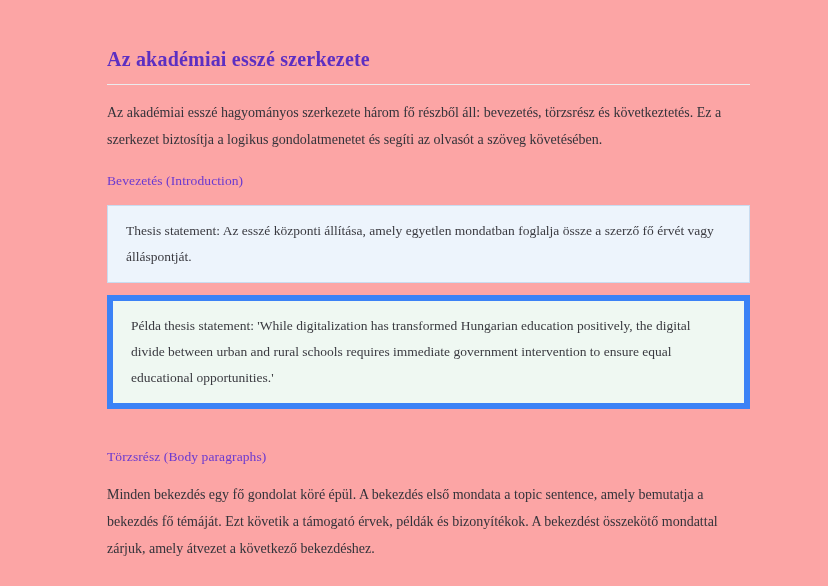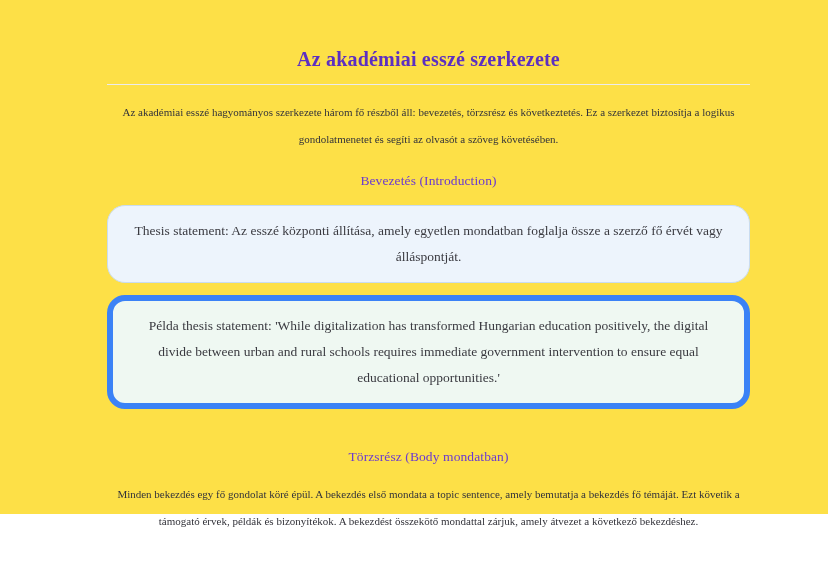--- a/index.html
+++ b/index.html
@@ -7,62 +7,61 @@
   html, body {
     width: 828px;
     height: 586px;
     background: #ffffff;
     font-family: "Liberation Serif", "DejaVu Serif", serif;
     overflow: hidden;
   }
 
   .page {
     width: 828px;
-    height: 514px;
-    background: #fde047;
+    height: 586px;
+    background: #fca5a5;
     position: relative;
-    text-align: center;
   }
 
   .content {
     position: absolute;
     left: 107px;
     top: 48px;
     width: 643px;
   }
 
   h1.doc-title {
     font-size: 20px;
     font-weight: 700;
     color: #5c2fc2;
     letter-spacing: 0.2px;
     padding-bottom: 13px;
     border-bottom: 1px solid #ebebee;
     margin-bottom: 14px;
   }
 
   p.body-par {
-    font-size: 11px;
+    font-size: 14px;
     line-height: 27px;
     color: #33333a;
     margin-top: 14px;
     margin-bottom: 14px;
   }
 
   h2.section-heading {
     font-size: 13.5px;
     font-weight: 400;
     color: #6b3ad0;
     margin-top: 20px;
     margin-bottom: 16px;
     letter-spacing: 0.1px;
   }
 
   .callout {
-    border-radius: 18px;
+    border-radius: 0;
     padding: 12px 18px;
     font-size: 13.5px;
     line-height: 26px;
     color: #3a3a40;
     margin-top: 12px;
     margin-bottom: 12px;
   }
 
   .callout.thesis-definition {
     background: #edf4fc;
@@ -92,18 +91,18 @@
     <div class="callout thesis-definition">
       <span>Thesis statement: Az esszé központi állítása, amely egyetlen mondatban foglalja össze a szerző fő érvét vagy álláspontját.</span>
     </div>
 
     <div class="callout thesis-example">
       <span>Példa thesis statement: 'While digitalization has transformed Hungarian education positively, the digital divide between urban and rural schools requires immediate government intervention to ensure equal educational opportunities.'</span>
     </div>
 
     <div class="spacer-after-example"></div>
 
-    <h2 class="section-heading">Törzsrész (Body mondatban)</h2>
+    <h2 class="section-heading">Törzsrész (Body paragraphs)</h2>
 
     <p class="body-par">Minden bekezdés egy fő gondolat köré épül. A bekezdés első mondata a topic sentence, amely bemutatja a bekezdés fő témáját. Ezt követik a támogató érvek, példák és bizonyítékok. A bekezdést összekötő mondattal zárjuk, amely átvezet a következő bekezdéshez.</p>
 
   </div>
 </div>
 
 </body></html>

